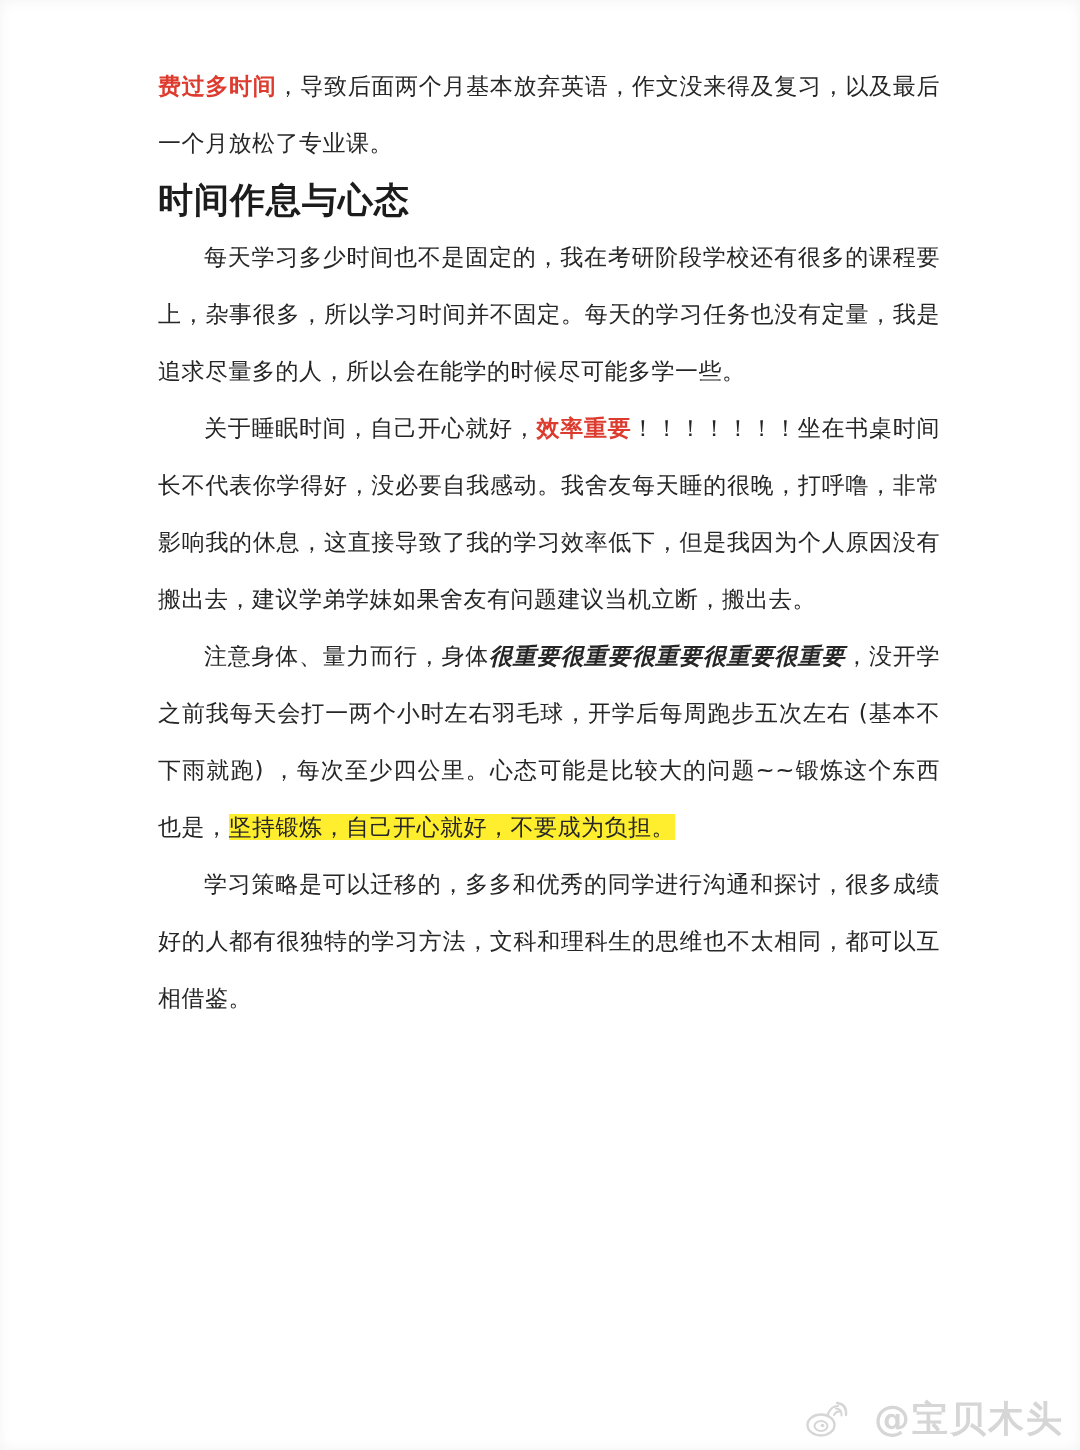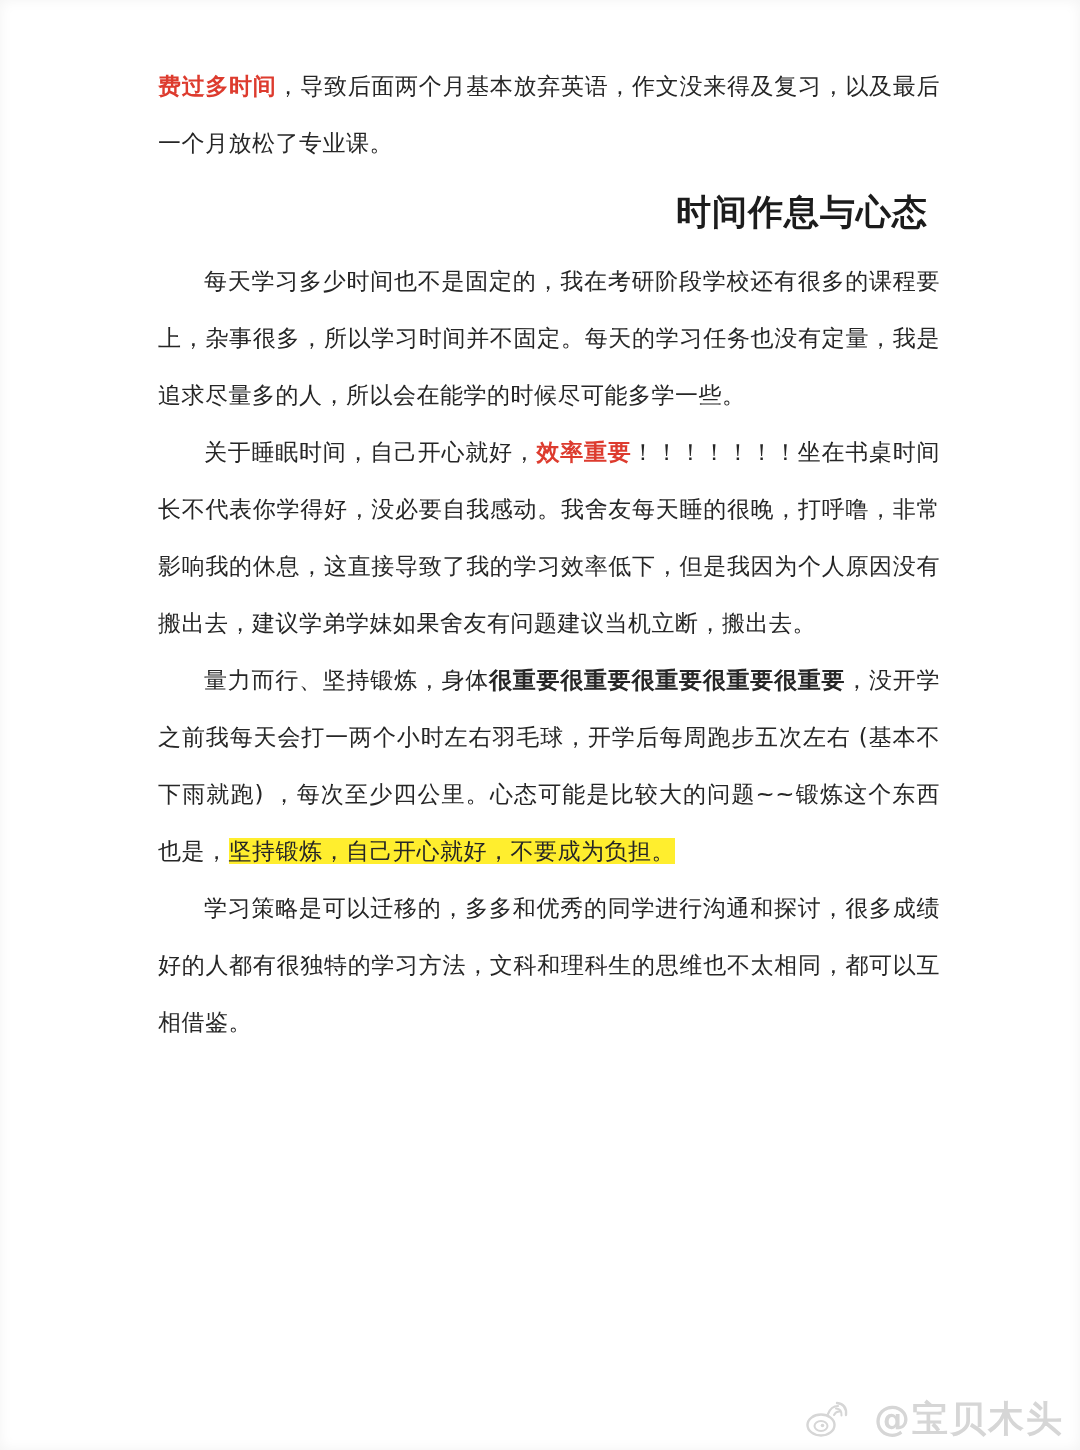--- a/index.html
+++ b/index.html
@@ -25,34 +25,34 @@
     width: 782px;
     color: var(--text-color, #262626);
     font-size: 23px;
     line-height: 57px;
     text-align: justify;
     letter-spacing: 0.5px;
   }
   .doc p { margin: 0; }
   .doc p.indent { text-indent: 2em; }
   .doc h1 {
-    margin: 12px;
+    margin: 0;
     font-size: 35px;
     line-height: 57px;
     font-weight: bold;
-    text-align: right;
+    text-align: left;
     letter-spacing: 1px;
     color: #1c1c1c;
   }
   .seg-normal { color: inherit; }
   .seg-red-bold {
     color: var(--accent-red, #dd3b2e);
     font-weight: bold;
   }
-  .seg-bold { font-weight: bold; }
+  .seg-bold { font-weight: bold; font-style: italic; }
   .seg-highlight { background: var(--highlight-yellow, #ffee2e); }
   .watermark {
     position: absolute;
     right: 16px;
     bottom: 6px;
     display: flex;
     align-items: center;
     gap: 24px;
     color: var(--watermark-color, #d6d6d6);
     font-size: 36px;
@@ -66,21 +66,21 @@
 <body>
 
 <div class="page">
 
   <div class="doc">
 
   <p><span class="seg-red-bold">费过多时间</span><span class="seg-normal">，导致后面两个月基本放弃英语，作文没来得及复习，以及最后一个月放松了专业课。</span></p>
       <h1><span class="seg-normal">时间作息与心态</span></h1>
       <p class="indent"><span class="seg-normal">每天学习多少时间也不是固定的，我在考研阶段学校还有很多的课程要上，杂事很多，所以学习时间并不固定。每天的学习任务也没有定量，我是追求尽量多的人，所以会在能学的时候尽可能多学一些。</span></p>
       <p class="indent"><span class="seg-normal">关于睡眠时间，自己开心就好，</span><span class="seg-red-bold">效率重要</span><span class="seg-normal">！！！！！！！坐在书桌时间长不代表你学得好，没必要自我感动。我舍友每天睡的很晚，打呼噜，非常影响我的休息，这直接导致了我的学习效率低下，但是我因为个人原因没有搬出去，建议学弟学妹如果舍友有问题建议当机立断，搬出去。</span></p>
-      <p class="indent"><span class="seg-normal">量力而行、坚持锻炼，身体</span><span class="seg-bold">很重要很重要很重要很重要很重要</span><span class="seg-normal">，没开学之前我每天会打一两个小时左右羽毛球，开学后每周跑步五次左右 (基本不下雨就跑) ，每次至少四公里。心态可能是比较大的问题~~锻炼这个东西也是，</span><span class="seg-highlight">坚持锻炼，自己开心就好，不要成为负担。</span></p>
+      <p class="indent"><span class="seg-normal">注意身体、量力而行，身体</span><span class="seg-bold">很重要很重要很重要很重要很重要</span><span class="seg-normal">，没开学之前我每天会打一两个小时左右羽毛球，开学后每周跑步五次左右 (基本不下雨就跑) ，每次至少四公里。心态可能是比较大的问题~~锻炼这个东西也是，</span><span class="seg-highlight">坚持锻炼，自己开心就好，不要成为负担。</span></p>
       <p class="indent"><span class="seg-normal">学习策略是可以迁移的，多多和优秀的同学进行沟通和探讨，很多成绩好的人都有很独特的学习方法，文科和理科生的思维也不太相同，都可以互相借鉴。</span></p>
     </div>
 
   <div class="watermark">
     <span>
       <svg width="46" height="38" viewBox="0 0 46 38" fill="none">
         <ellipse cx="17" cy="24" rx="13.5" ry="10.5" stroke="#d6d6d6" stroke-width="2.4"></ellipse>
         <ellipse cx="17" cy="25" rx="6.5" ry="5" stroke="#d6d6d6" stroke-width="2"></ellipse>
         <circle cx="18.5" cy="24.5" r="1.8" fill="#d6d6d6"></circle>
         <path d="M24 13 Q27 5 34 5" stroke="#d6d6d6" stroke-width="2.2" stroke-linecap="round"></path>

